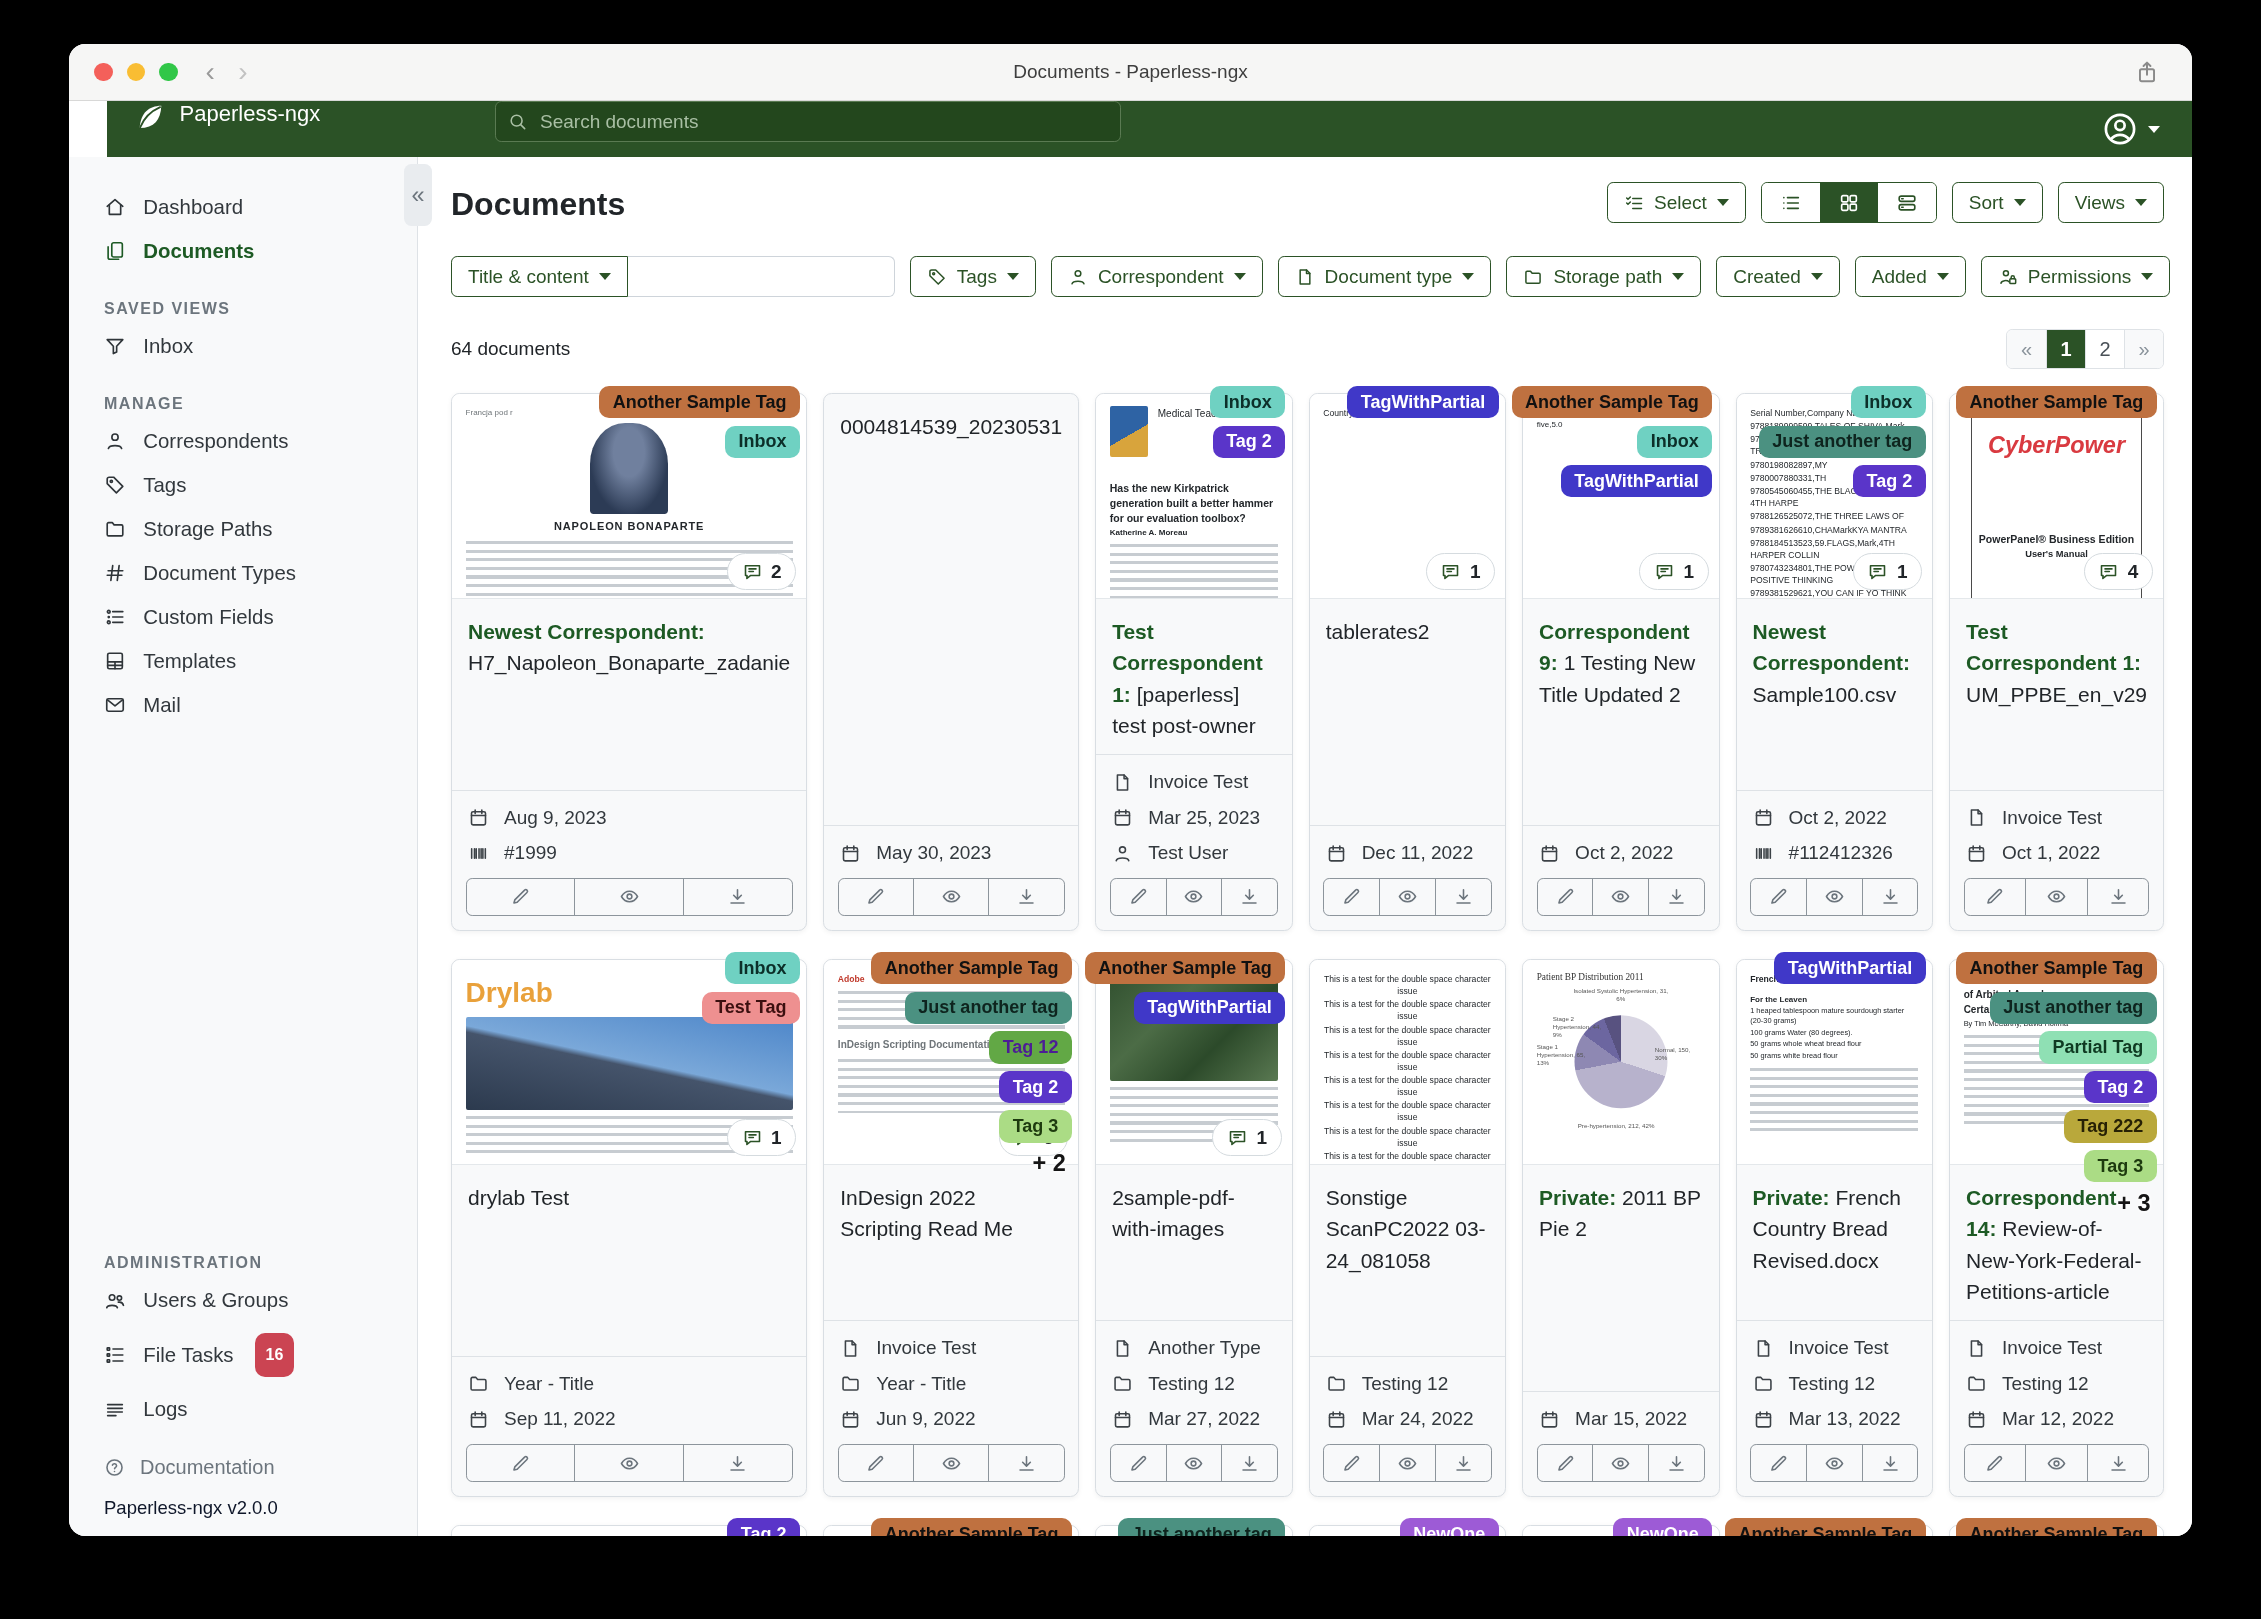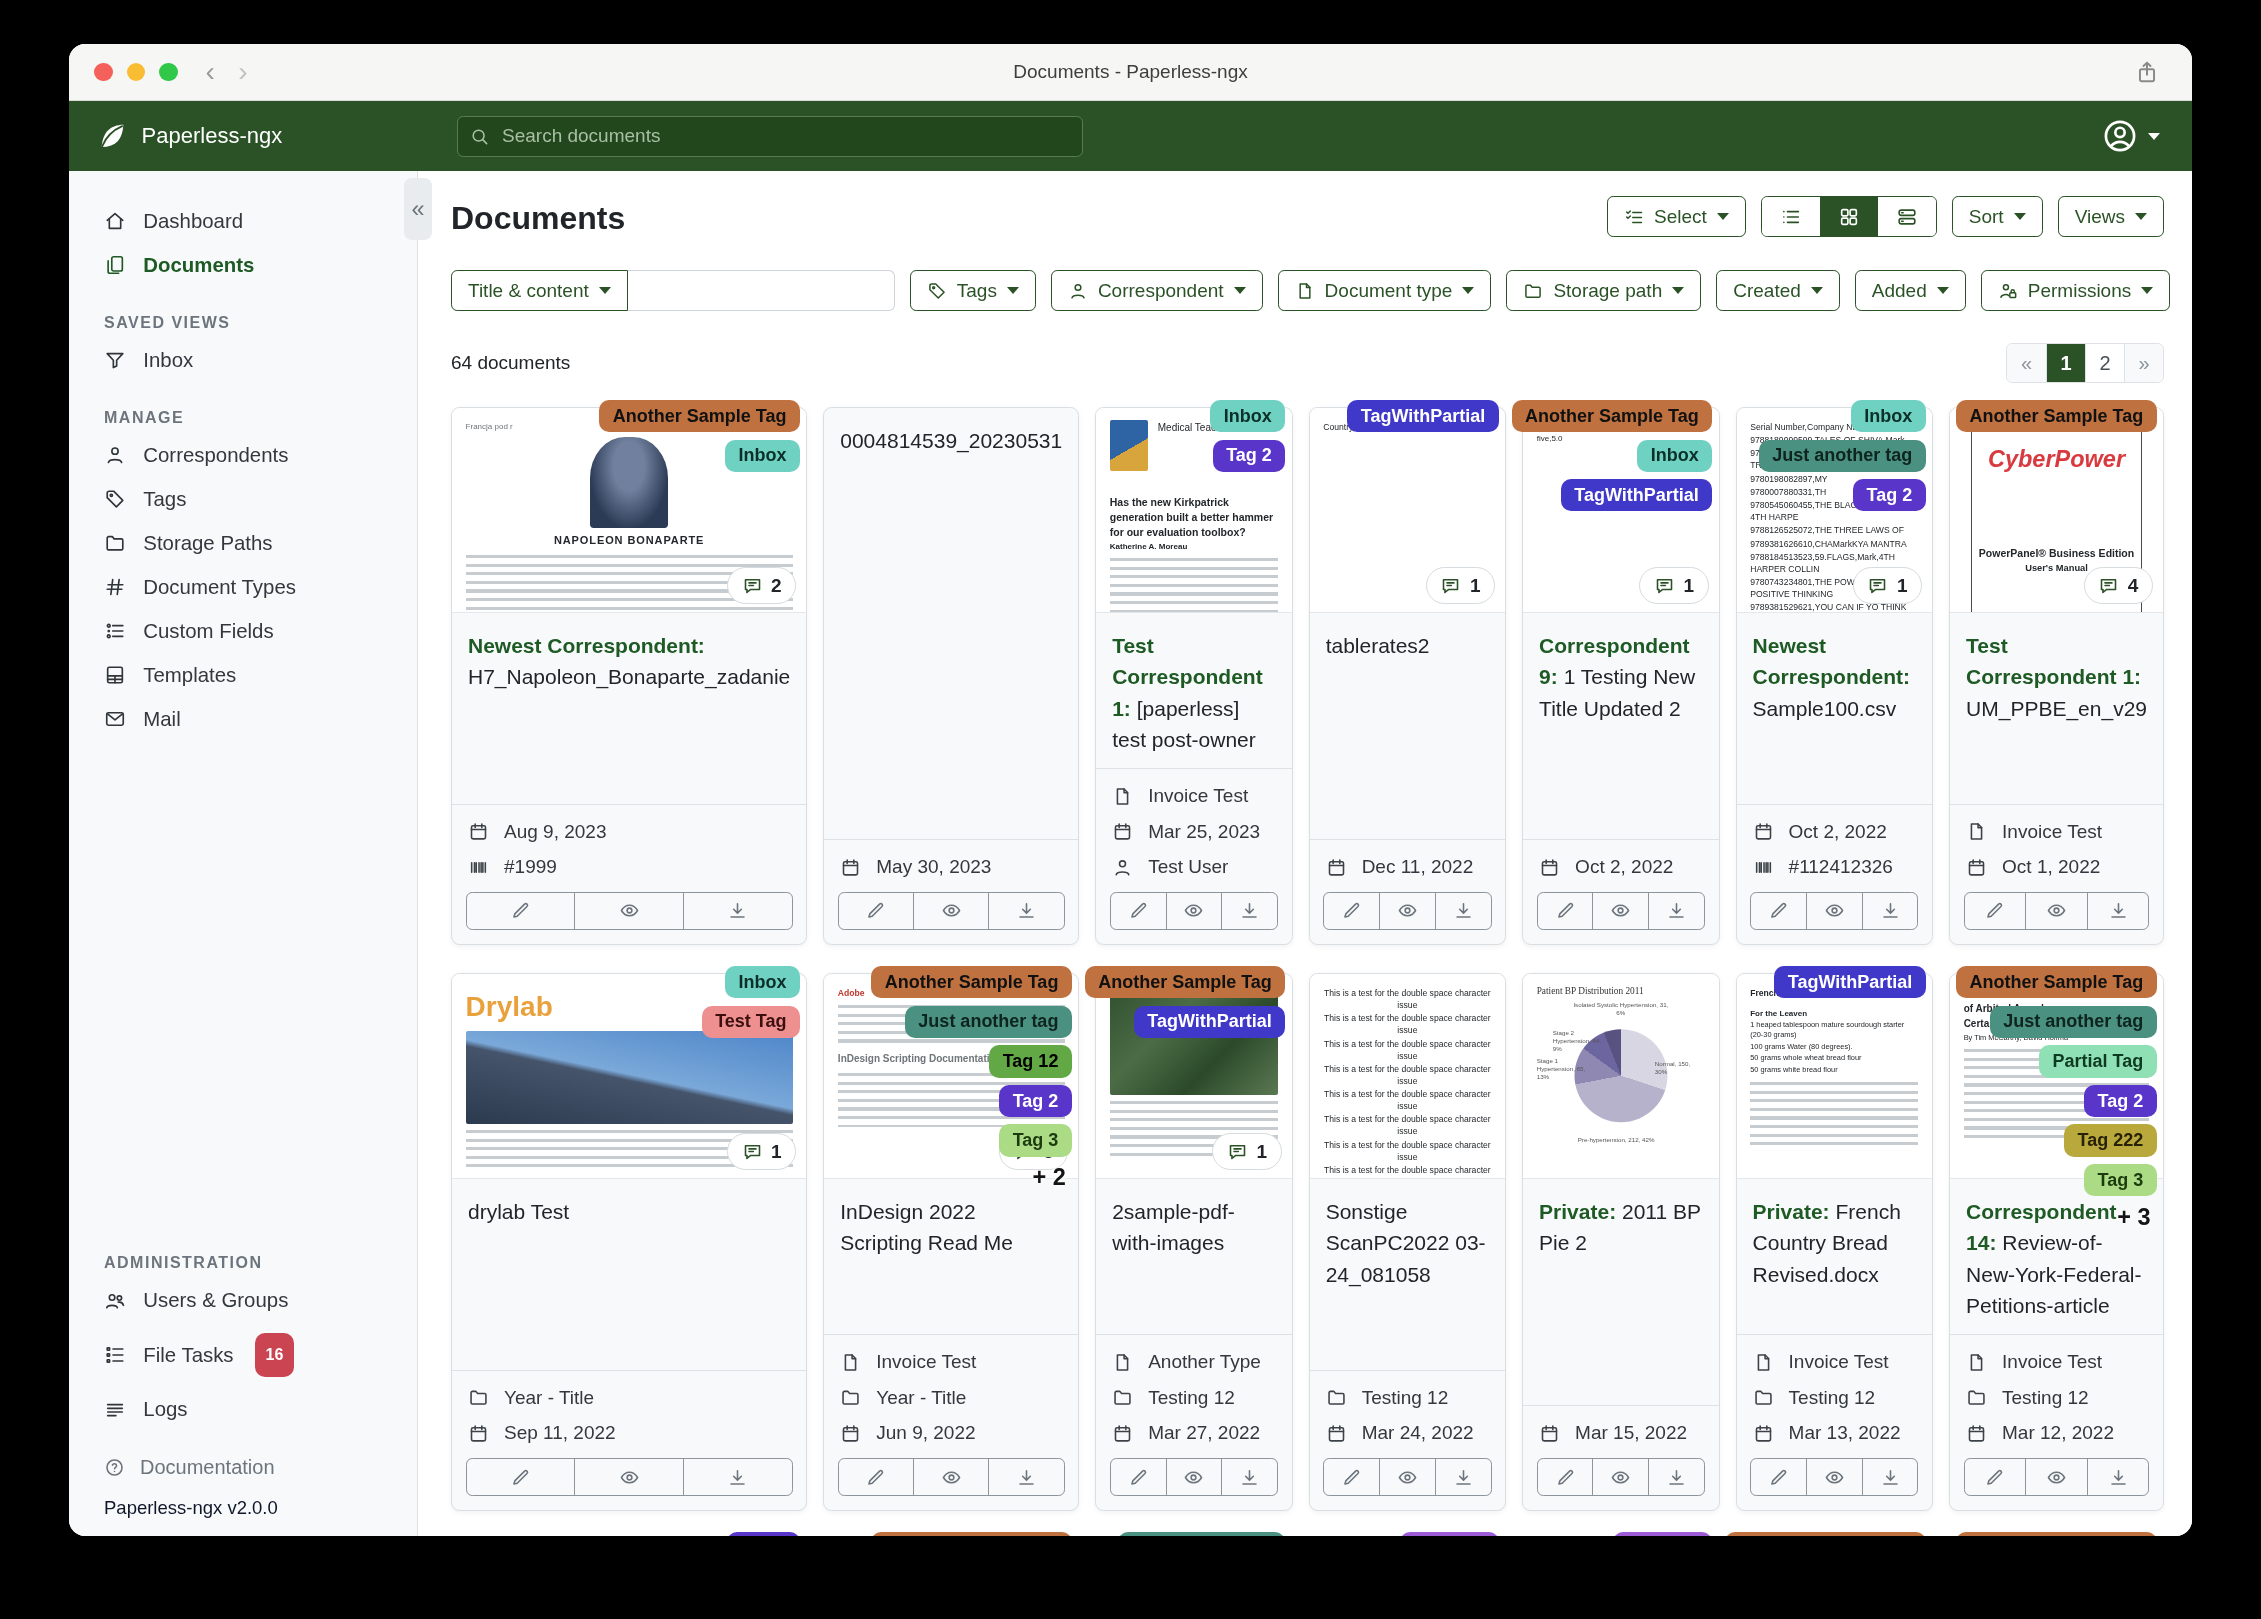--- a/index.html
+++ b/index.html
@@ -11,21 +11,21 @@
   .titlebar{height:57px;background:#f6f6f5;border-bottom:0.6px solid #d8d8d7;display:flex;align-items:center;position:relative;flex:0 0 auto;}
   .traffic{display:flex;gap:14px;margin-left:25px;}
   .dot{width:18.5px;height:18.5px;border-radius:50%;}
   .dot.red{background:#f4605a;}.dot.yellow{background:#f9bd33;}.dot.green{background:#31c748;}
   .nav-ch{font-size:28px;color:#9a9a9a;margin-left:28px;line-height:1;font-weight:300;}
   .nav-ch.fwd{margin-left:23.5px;color:#c2c2c2;}
   .win-title{position:absolute;left:50%;transform:translateX(-50%);font-size:19px;color:#3e3e3e;}
   .share{margin-left:auto;margin-right:32px;color:#8a8a8a;width:26px;height:26px;}
   .share svg{width:100%;height:100%;}
   
-  .appbar{height:70px;background:#2b5226;display:flex;align-items:center;position:relative;flex:0 0 auto;}
+  .appbar{height:56px;background:#2b5226;display:flex;position:relative;flex:0 0 auto;margin-left:38px;}
   .logo{width:32px;height:32px;margin-left:27px;color:#fff;}
   .logo svg{width:100%;height:100%;}
   .appname{color:#fff;font-size:22px;margin-left:13.6px;}
   .searchbox{position:absolute;left:388px;width:626px;height:41px;background:#23471d;border:1.2px solid #5a7a52;
     border-radius:6.2px;display:flex;align-items:center;padding:0 11px;color:#a9bfa4;}
   .searchbox .icon{width:21px;height:21px;flex:0 0 auto;}
   .searchbox input{background:transparent;border:0;outline:0;color:#d5e0d2;font-size:19px;margin-left:10px;width:100%;font-family:inherit;}
   .searchbox input::placeholder{color:#a9bfa4;}
   .avatar-wrap{margin-left:auto;margin-right:32px;display:flex;align-items:center;gap:10px;color:#fff;}
   .avatar-wrap .icon{width:36px;height:36px;}
@@ -946,21 +946,21 @@
                       <path d="M4.6 19.4h14.8"></path>
                     </svg>
                   </span>
                 </button>
               </div>
             </article>
             <article class="card">
               <div class="tagstack">
                 <span class="tagpill" style="background: rgb(191, 113, 64); color: rgb(17, 17, 17);">Another Sample Tag</span>
                 <span class="tagpill" style="background: rgb(75, 145, 129); color: rgb(14, 36, 30);">Just another tag</span>
-                <span class="tagpill" style="background: rgb(98, 168, 69); color: #000000;">Tag 12</span>
+                <span class="tagpill" style="background: rgb(98, 168, 69); color: #4c1d95;">Tag 12</span>
                 <span class="tagpill" style="background: rgb(90, 53, 201); color: rgb(255, 255, 255);">Tag 2</span>
                 <span class="tagpill" style="background: rgb(171, 220, 133); color: rgb(29, 58, 14);">Tag 3</span>
                 <span class="more-tags">+ 2</span>
               </div>
               <div class="preview ">
                 <div class="pv-t s14 red b">Adobe</div>
                 <div class="pv-bars " style="height: 41px;"></div>
                 <div class="pv-t s16 b grey">InDesign Scripting Documentation</div>
                 <div class="pv-bars " style="height: 54px;"></div>
                 <div class="comment-badge">

